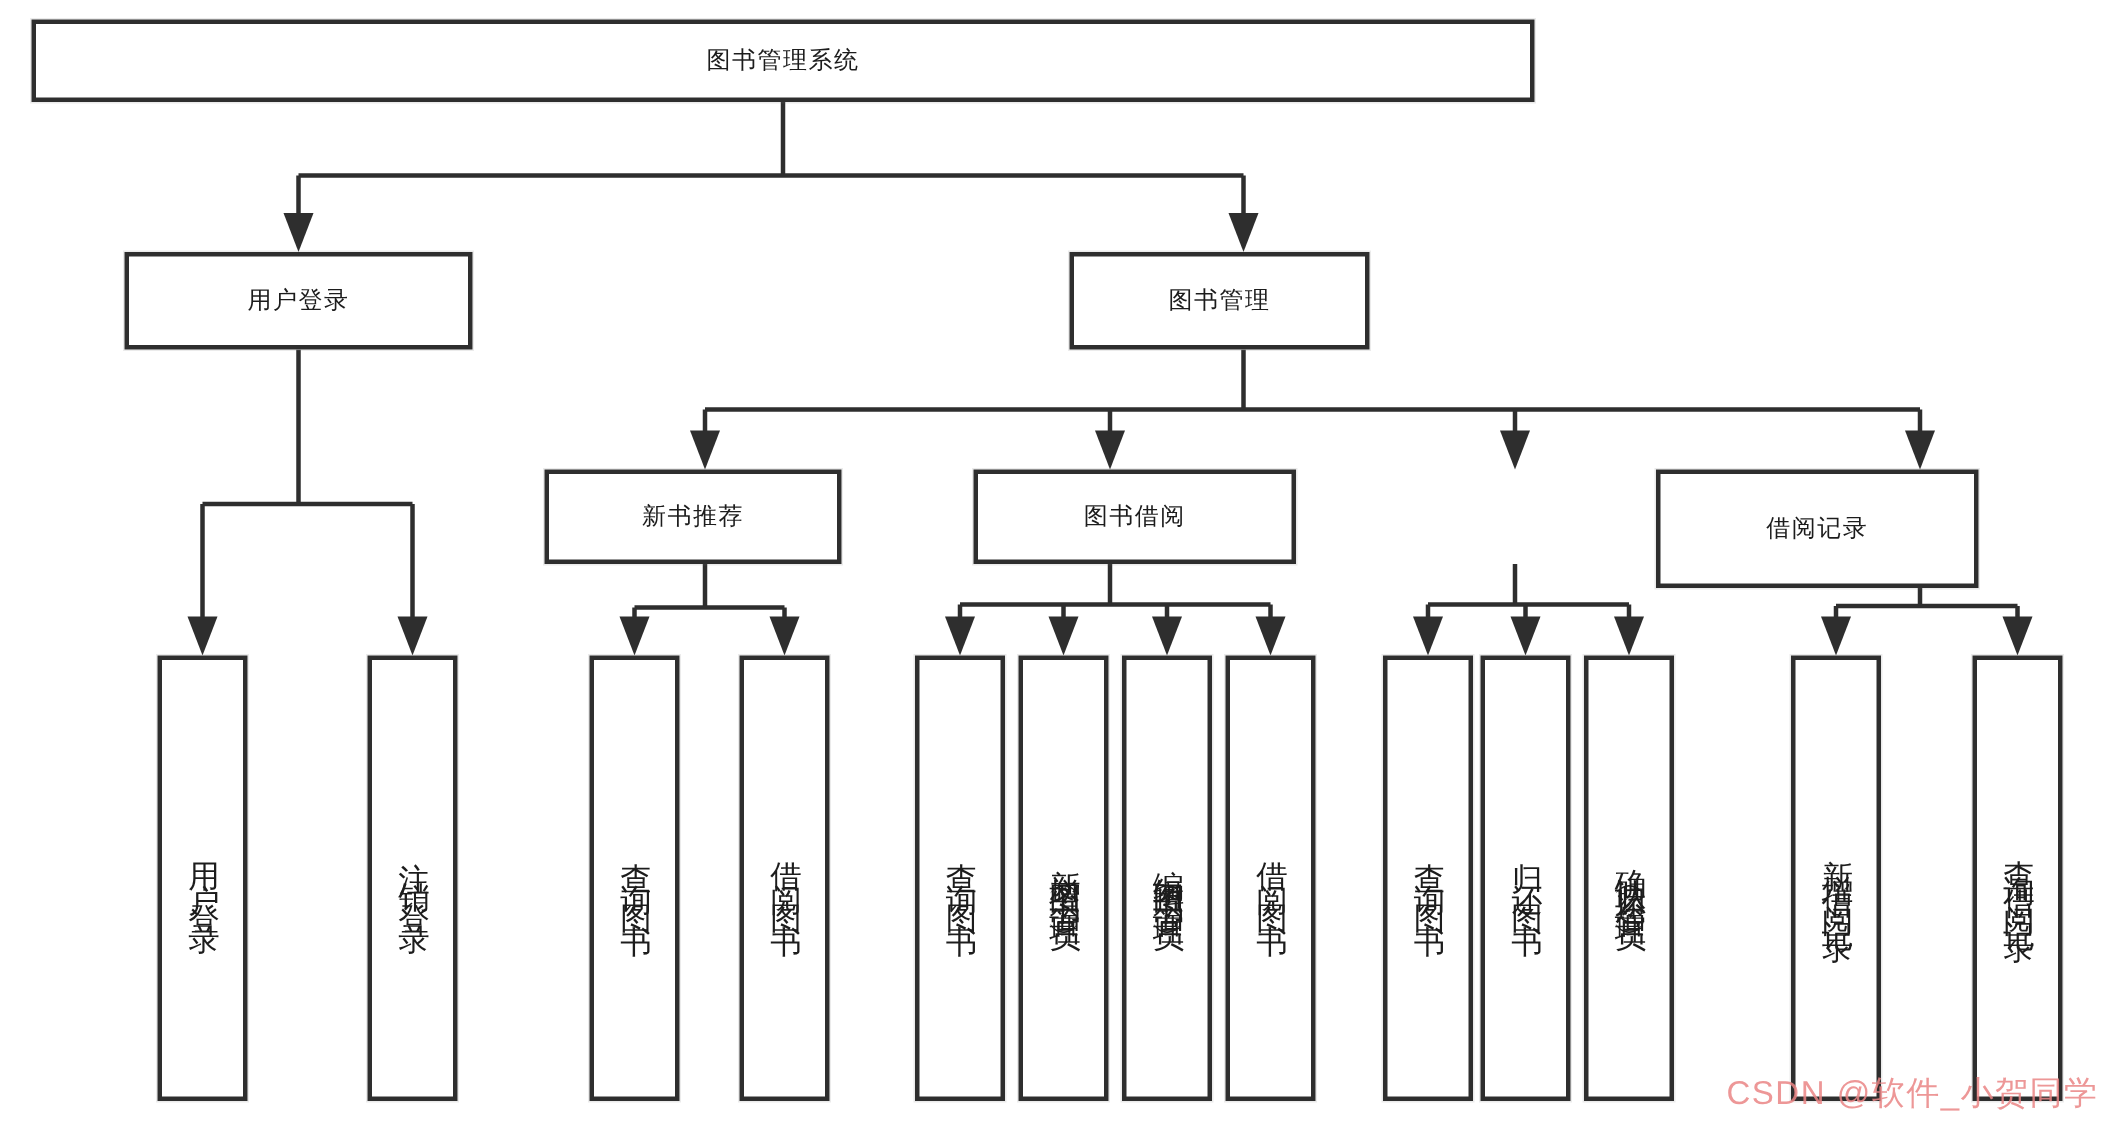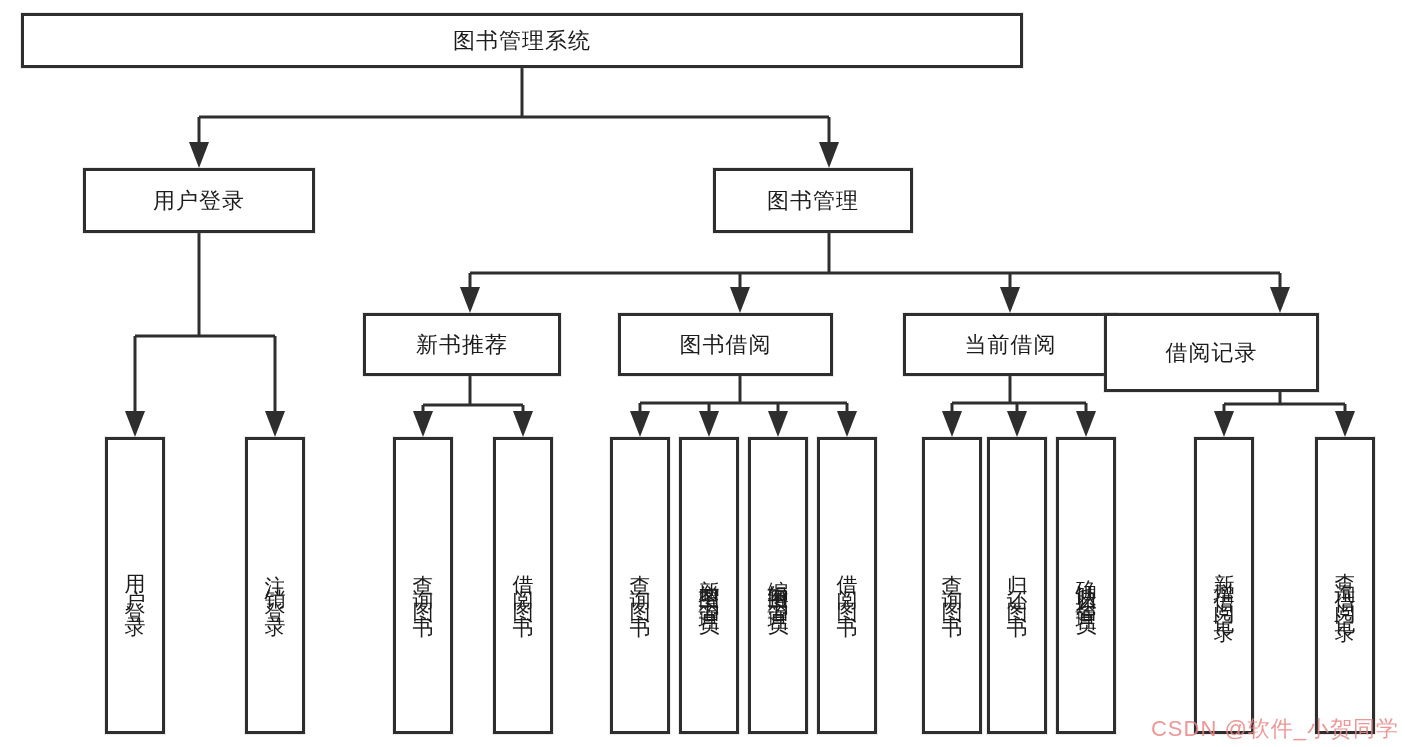--- a/index.html
+++ b/index.html
@@ -22,21 +22,21 @@
     width: 1405px; height: 747px;
   }
   .box {
     position: absolute;
     background: #ffffff;
     border: 3px solid #2e2e2e;
     display: flex;
     align-items: center;
     justify-content: center;
     color: #1c1c1c;
-    font-size: 22px;
+    font-size: 16px;
     letter-spacing: 1px;
     box-shadow: 0 0 0 1px rgba(120,120,120,0.15);
   }
   .vbox {
     writing-mode: vertical-rl;
     text-orientation: mixed;
     font-size: 21px;
   }
   .ls-wide  { letter-spacing: 14px; }
   .ls-mid   { letter-spacing: 10px; }
@@ -134,25 +134,22 @@
   <div class="box" style="left:83px; top:168px; width:232px; height:65px;">
     <span>用户登录</span>
   </div>
   <div class="box" style="left:713px; top:168px; width:200px; height:65px;">
     <span>图书管理</span>
   </div>
 
   <div class="box" style="left:363px; top:313px; width:198px; height:63px;">
     <span>新书推荐</span>
   </div>
-  <div class="box" style="left:618px; top:313px; width:215px; height:63px;">
+  <div class="box" style="left:649px; top:313px; width:215px; height:63px;">
     <span>图书借阅</span>
-  </div>
-  <div class="box" style="left:903px; top:313px; width:215px; height:63px;">
-    <span>当前借阅</span>
   </div>
   <div class="box" style="left:1104px; top:313px; width:215px; height:79px;">
     <span>借阅记录</span>
   </div>
 
   <div class="box vbox ls-wide" style="left:105px; top:437px; width:60px; height:297px;">
     <span>用户登录</span>
   </div>
   <div class="box vbox ls-wide" style="left:245px; top:437px; width:60px; height:297px;">
     <span>注销登录</span>

